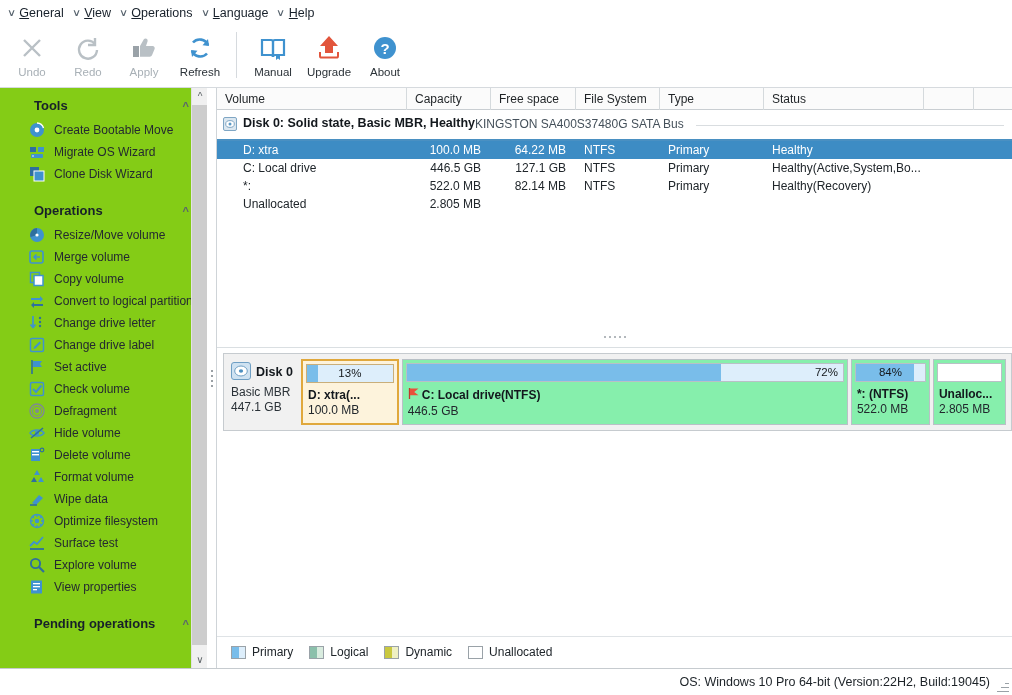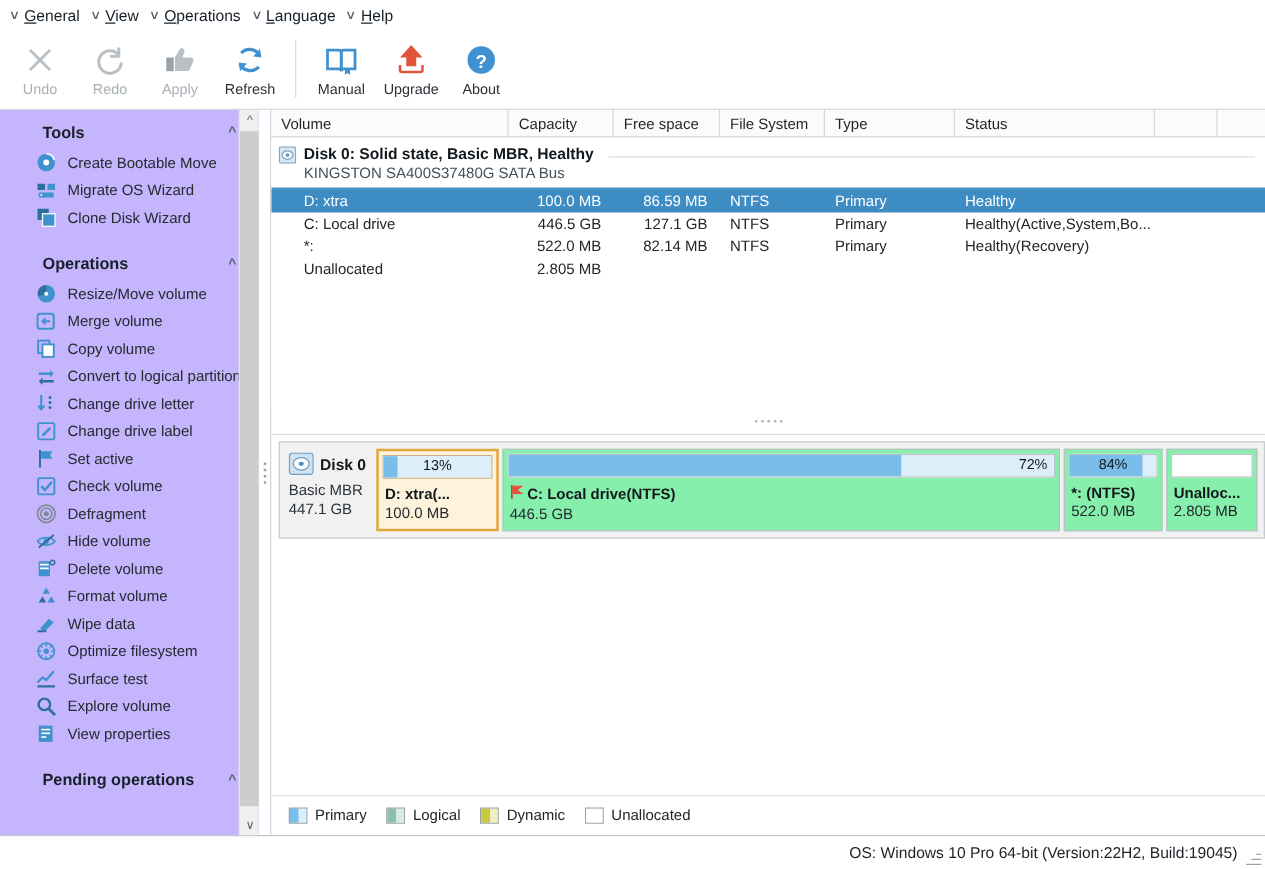--- a/index.html
+++ b/index.html
@@ -36,21 +36,21 @@
   .tb-ico { height: 34px; display: flex; align-items: center; justify-content: center; }
   .tb-txt { font-size: 11.5px; margin-top: 1px; color: #2b3238; }
   .tb-btn.disabled .tb-txt { color: #a8b0b6; }
   .tb-sep { width: 1px; height: 46px; background: #d6dade; margin: 4px 8px 0 8px; }
 
   
   .body { flex: 1 1 auto; display: flex; min-height: 0; }
 
   
   .sidebar {
-    width: 207px; flex: 0 0 207px; background: #c4b5fd;
+    width: 207px; flex: 0 0 207px; background: #84cc16;
     overflow: hidden; position: relative; padding-top: 4px;
   }
   .sb-head {
     display: flex; align-items: center; justify-content: space-between;
     padding: 6px 18px 6px 34px; font-weight: bold; font-size: 13px; color: #17202a;
   }
   .sb-head .caret { color: #5a646d; font-size: 11px; }
   .sb-item {
     display: flex; align-items: center; gap: 9px;
     padding: 2px 6px 2px 28px; height: 22px; cursor: default; font-size: 12px; color: #242a30;
@@ -75,21 +75,21 @@
 
   
   .tbl-wrap { flex: 0 0 237px; display: flex; flex-direction: column; border-left: 1px solid #cfd4d8; }
   .thead { display: flex; height: 22px; background: #fbfbfb; border-bottom: 1px solid #c9ced2; }
   .th { display: flex; align-items: center; padding-left: 8px; font-size: 12px; color: #1f2326;
         border-right: 1px solid #d5dadd; height: 22px; }
   .tbody { flex: 1 1 auto; background: #ffffff; overflow: hidden; }
 
   .disk-hdr { display: flex; align-items: flex-start; padding: 6px 0 2px 6px; gap: 6px; }
   .disk-hdr .dico { margin-top: 1px; }
-  .disk-hdr-texts { display: flex; flex-direction: column; }
+  .disk-hdr-texts { display: flex; flex-direction: row; }
   .disk-title { font-weight: bold; font-size: 12.5px; color: #13181d; white-space: nowrap; }
   .disk-sub { font-size: 12px; color: #44505a; margin-top: 1px; }
   .hdr-rule { flex: 1 1 auto; height: 1px; background: #d9dde0; margin: 9px 8px 0 6px; }
   .hdr-underline { height: 2px; background: #4a90c2; margin-top: 3px; }
 
   .row { display: flex; height: 18px; align-items: center; font-size: 12px; color: #20262b; }
   .row.sel { background: #3d8cc4; color: #ffffff; }
   .cell { padding-left: 8px; overflow: hidden; white-space: nowrap; text-overflow: ellipsis; }
   .cell.num { text-align: right; padding-right: 10px; padding-left: 0; }
 
@@ -490,21 +490,21 @@
               <span class="disk-title">Disk 0: Solid state, Basic MBR, Healthy</span>
               <span class="disk-sub">KINGSTON SA400S37480G SATA Bus</span>
             </div>
             <div class="hdr-rule"></div>
           </div>
           <div class="hdr-underline"></div>
           <div id="tbody-rows">
               <div class="row sel">
                 <div class="cell" style="width: 190px; flex: 0 0 190px; padding-left: 26px;">D: xtra</div>
                 <div class="cell num" style="width: 84px; flex: 0 0 84px;">100.0 MB</div>
-                <div class="cell num" style="width: 85px; flex: 0 0 85px;">86.59 MB</div>
+                <div class="cell num" style="width: 85px; flex: 0 0 85px;">64.22 MB</div>
                 <div class="cell" style="width: 84px; flex: 0 0 84px;">NTFS</div>
                 <div class="cell" style="width: 104px; flex: 0 0 104px;">Primary</div>
                 <div class="cell" style="width: 160px; flex: 0 0 160px;">Healthy</div>
               </div>
               <div class="row">
                 <div class="cell" style="width: 190px; flex: 0 0 190px; padding-left: 26px;">C: Local drive</div>
                 <div class="cell num" style="width: 84px; flex: 0 0 84px;">446.5 GB</div>
                 <div class="cell num" style="width: 85px; flex: 0 0 85px;">127.1 GB</div>
                 <div class="cell" style="width: 84px; flex: 0 0 84px;">NTFS</div>
                 <div class="cell" style="width: 104px; flex: 0 0 104px;">Primary</div>

